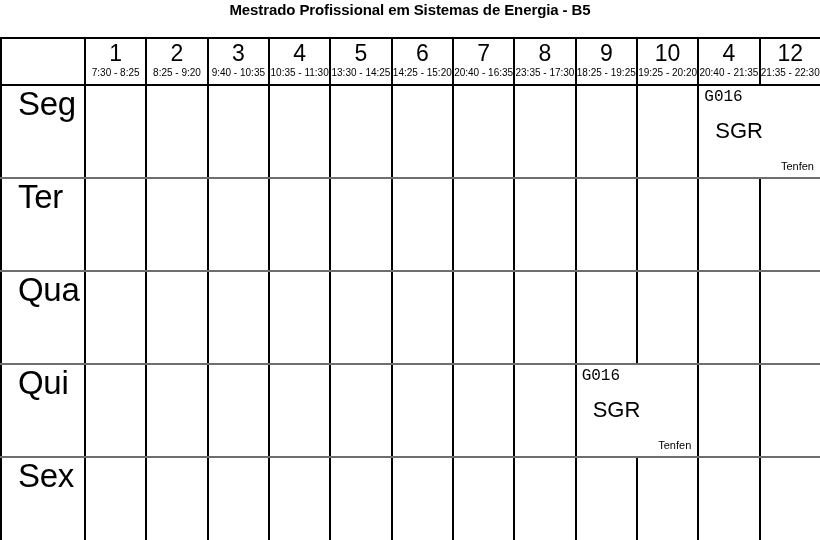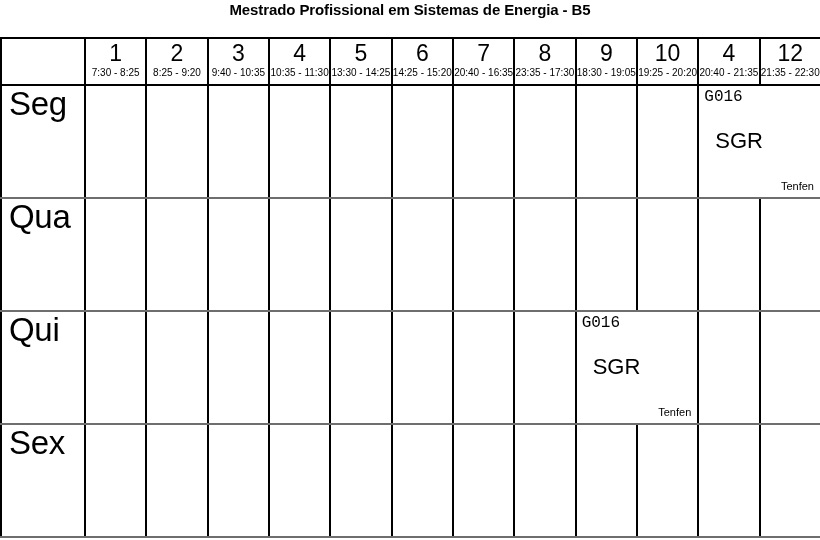--- a/index.html
+++ b/index.html
@@ -98,21 +98,21 @@
   #timetable tbody td { height: 91px; }
   .day-cell {
     text-align: left;
     vertical-align: middle;
   }
   .day-label {
     display: block;
     font-size: 33px;
     font-weight: normal;
     line-height: 36px;
-    padding-left: 7px;
+    padding-left: 16px;
     letter-spacing: -0.3px;
   }
 
   .empty-cell { }
 
   
   .class-cell { padding: 0; }
   .class-block {
     position: absolute;
     left: 0; top: 0; right: 0; bottom: 0;
@@ -199,21 +199,21 @@
       <th>
         <span class="slot-num">7</span>
         <span class="slot-time">20:40 - 16:35</span>
       </th>
       <th>
         <span class="slot-num">8</span>
         <span class="slot-time">23:35 - 17:30</span>
       </th>
       <th>
         <span class="slot-num">9</span>
-        <span class="slot-time">18:30 - 19:05</span>
+        <span class="slot-time">18:25 - 19:25</span>
       </th>
       <th>
         <span class="slot-num">10</span>
         <span class="slot-time">19:25 - 20:20</span>
       </th>
       <th>
         <span class="slot-num">4</span>
         <span class="slot-time">20:40 - 21:35</span>
       </th>
       <th>
@@ -240,20 +240,37 @@
       <td class="empty-cell"></td>
       <td class="class-cell" colspan="2">
         <div class="class-block">
           <span class="class-room">G016</span>
           <span class="class-name">SGR</span>
           <span class="class-teacher">Tenfen</span>
         </div>
       </td>
     </tr>
 
+    <tr>
+      <td class="day-cell">
+        <span class="day-label">Ter</span>
+      </td>
+      <td class="empty-cell"></td>
+      <td class="empty-cell"></td>
+      <td class="empty-cell"></td>
+      <td class="empty-cell"></td>
+      <td class="empty-cell"></td>
+      <td class="empty-cell"></td>
+      <td class="empty-cell"></td>
+      <td class="empty-cell"></td>
+      <td class="empty-cell"></td>
+      <td class="empty-cell"></td>
+      <td class="empty-cell"></td>
+      <td class="empty-cell"></td>
+    </tr>
 
     <tr>
       <td class="day-cell">
         <span class="day-label">Qua</span>
       </td>
       <td class="empty-cell"></td>
       <td class="empty-cell"></td>
       <td class="empty-cell"></td>
       <td class="empty-cell"></td>
       <td class="empty-cell"></td>

